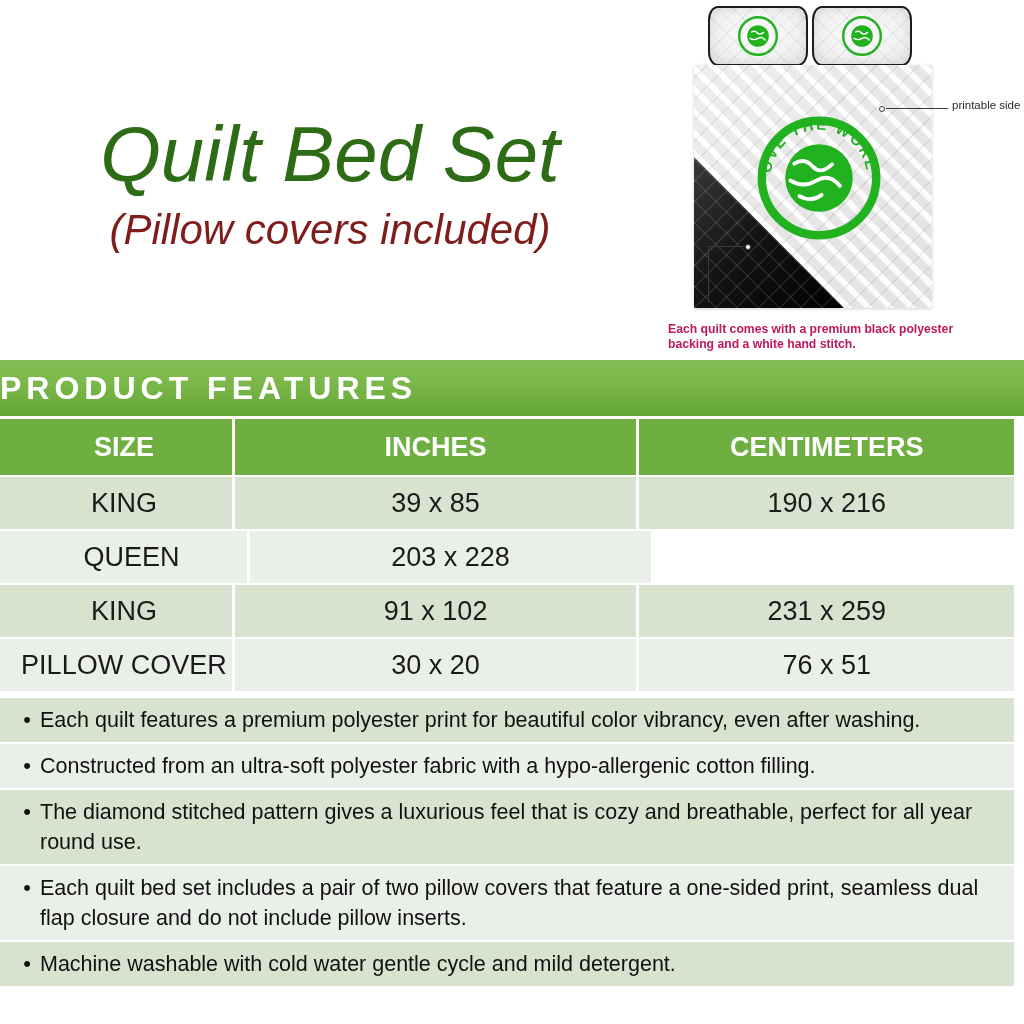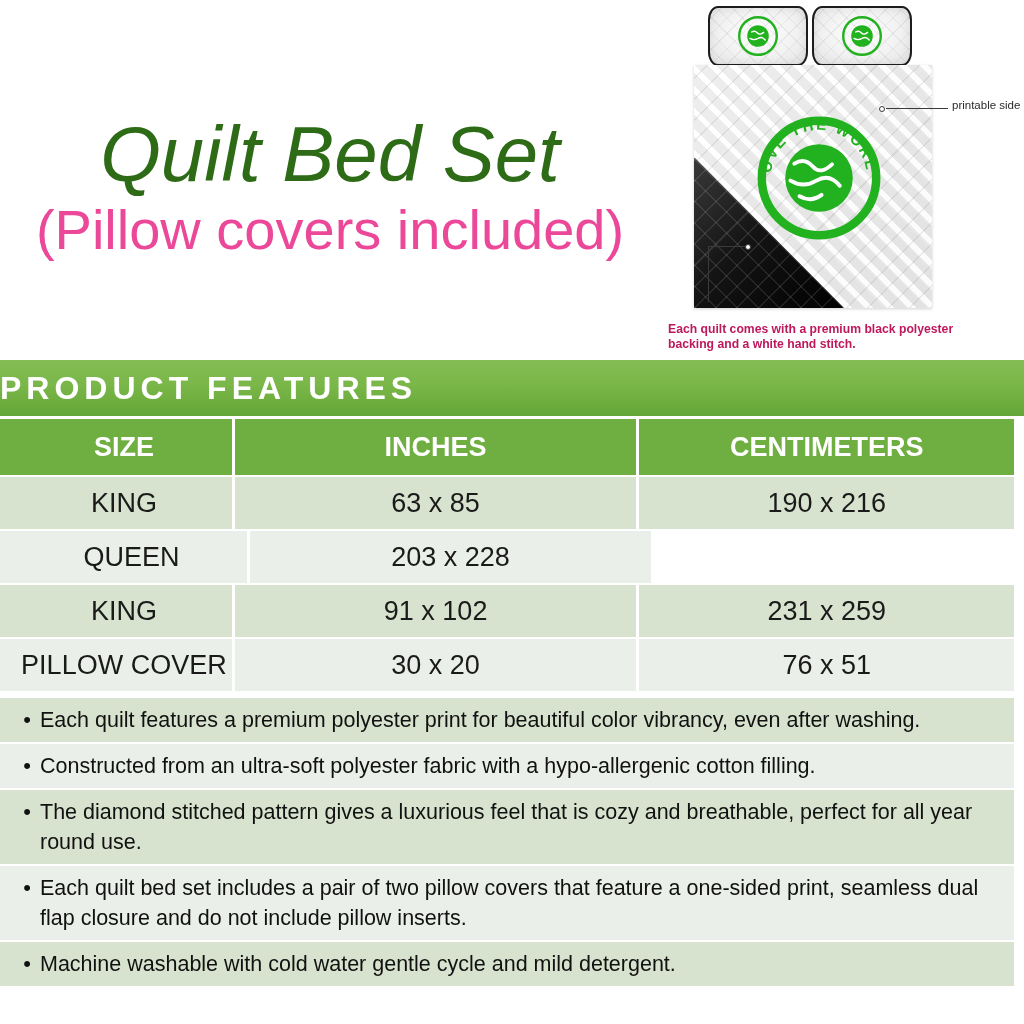--- a/index.html
+++ b/index.html
@@ -13,22 +13,22 @@
 
   
   #top-section{position:absolute;left:0;top:0;width:1024px;height:360px;}
 
   #title-block{position:absolute;left:0;top:112px;width:660px;text-align:center;}
   #main-title{
     font-size:78px;line-height:84px;color:#2d6b16;font-weight:400;
     letter-spacing:0px;white-space:nowrap;font-style:italic;
   }
   #sub-title{
-    font-size:56px;line-height:56px;color:#ec4899;font-weight:400;
-    margin-top:6px;white-space:nowrap;
+    font-size:42px;line-height:56px;color:#7f1d1d;font-weight:400;
+    margin-top:6px;white-space:nowrap;font-style:italic;
   }
 
   
   #product-image{position:absolute;left:660px;top:0px;width:364px;height:360px;}
 
   .pillow{
     position:absolute;top:6px;width:96px;height:56px;
     border:2.5px solid #1c1c1c;
     border-radius:10px/14px;
     background:
@@ -205,21 +205,21 @@
   <div id="table-title">PRODUCT FEATURES</div>
 
   <div class="t-row" id="table-head">
     <div class="t-cell c-size">SIZE</div>
     <div class="t-cell c-in">INCHES</div>
     <div class="t-cell c-cm">CENTIMETERS</div>
   </div>
 
   <div class="t-row data-row tint-dark">
     <div class="t-cell c-size">KING</div>
-    <div class="t-cell c-in">63 x 85</div>
+    <div class="t-cell c-in">39 x 85</div>
     <div class="t-cell c-cm">190 x 216</div>
   </div>
 
   <div class="t-row data-row tint-light">
     <div class="t-cell c-size">QUEEN</div>
     <div class="t-cell c-cm">203 x 228</div>
   </div>
 
   <div class="t-row data-row tint-dark">
     <div class="t-cell c-size">KING</div>

